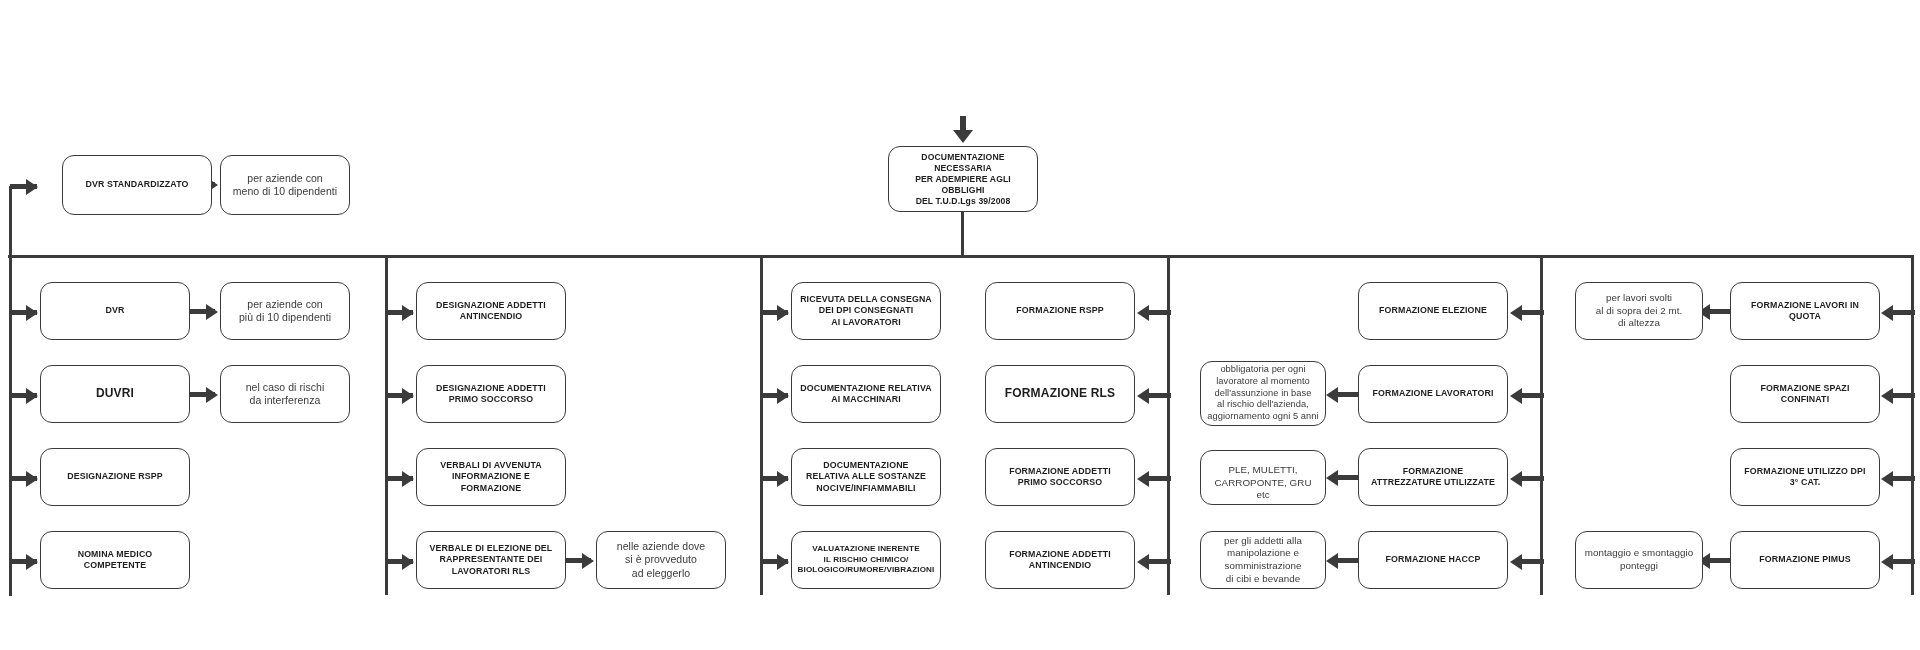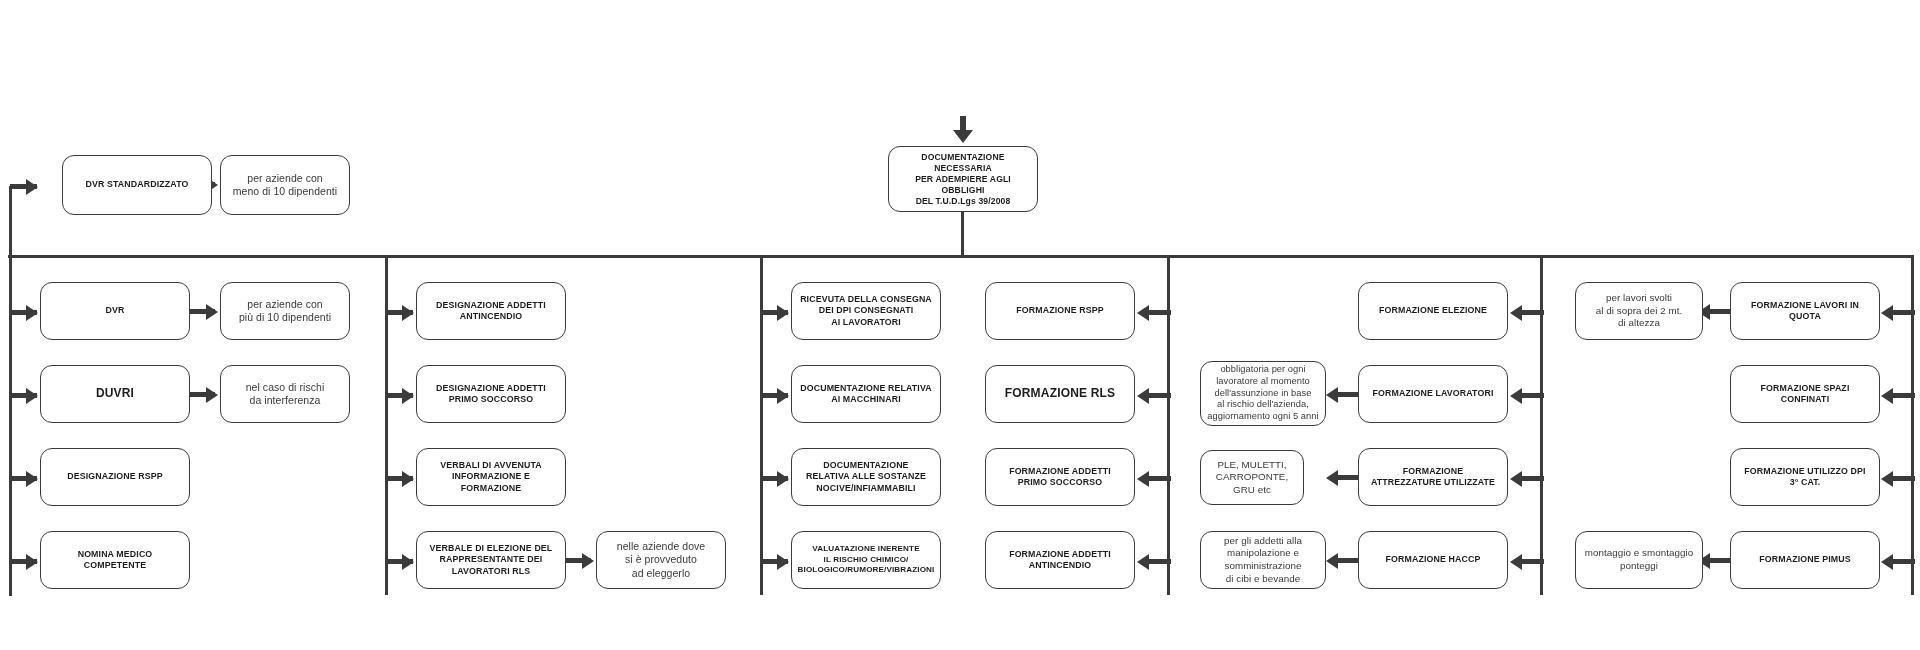--- a/index.html
+++ b/index.html
@@ -245,21 +245,21 @@
     </div>
 
     <div class="stem stem-h" style="left:1517px;top:476px;width:27px;"></div>
     <div class="arrow arrow-l" style="left:1510px;top:471px;"></div>
     <div class="node strong" style="left:1358px;top:448px;width:150px;height:58px;font-size:8.8px;">
       <span class="txt">FORMAZIONE
 ATTREZZATURE UTILIZZATE</span>
     </div>
     <div class="stem stem-h" style="left:1333px;top:475px;width:25px;"></div>
     <div class="arrow arrow-l" style="left:1326px;top:470px;"></div>
-    <div class="node light" style="left:1200px;top:450px;width:104px;height:55px;font-size:9.8px;">
+    <div class="node light" style="left:1200px;top:450px;width:126px;height:55px;font-size:9.8px;align-items:flex-end;">
       <span class="txt">PLE, MULETTI,
 CARROPONTE, GRU etc</span>
     </div>
 
     <div class="stem stem-h" style="left:1517px;top:559px;width:27px;"></div>
     <div class="arrow arrow-l" style="left:1510px;top:554px;"></div>
     <div class="node strong" style="left:1358px;top:531px;width:150px;height:58px;font-size:8.8px;">
       <span class="txt">FORMAZIONE HACCP</span>
     </div>
     <div class="stem stem-h" style="left:1333px;top:558px;width:25px;"></div>

